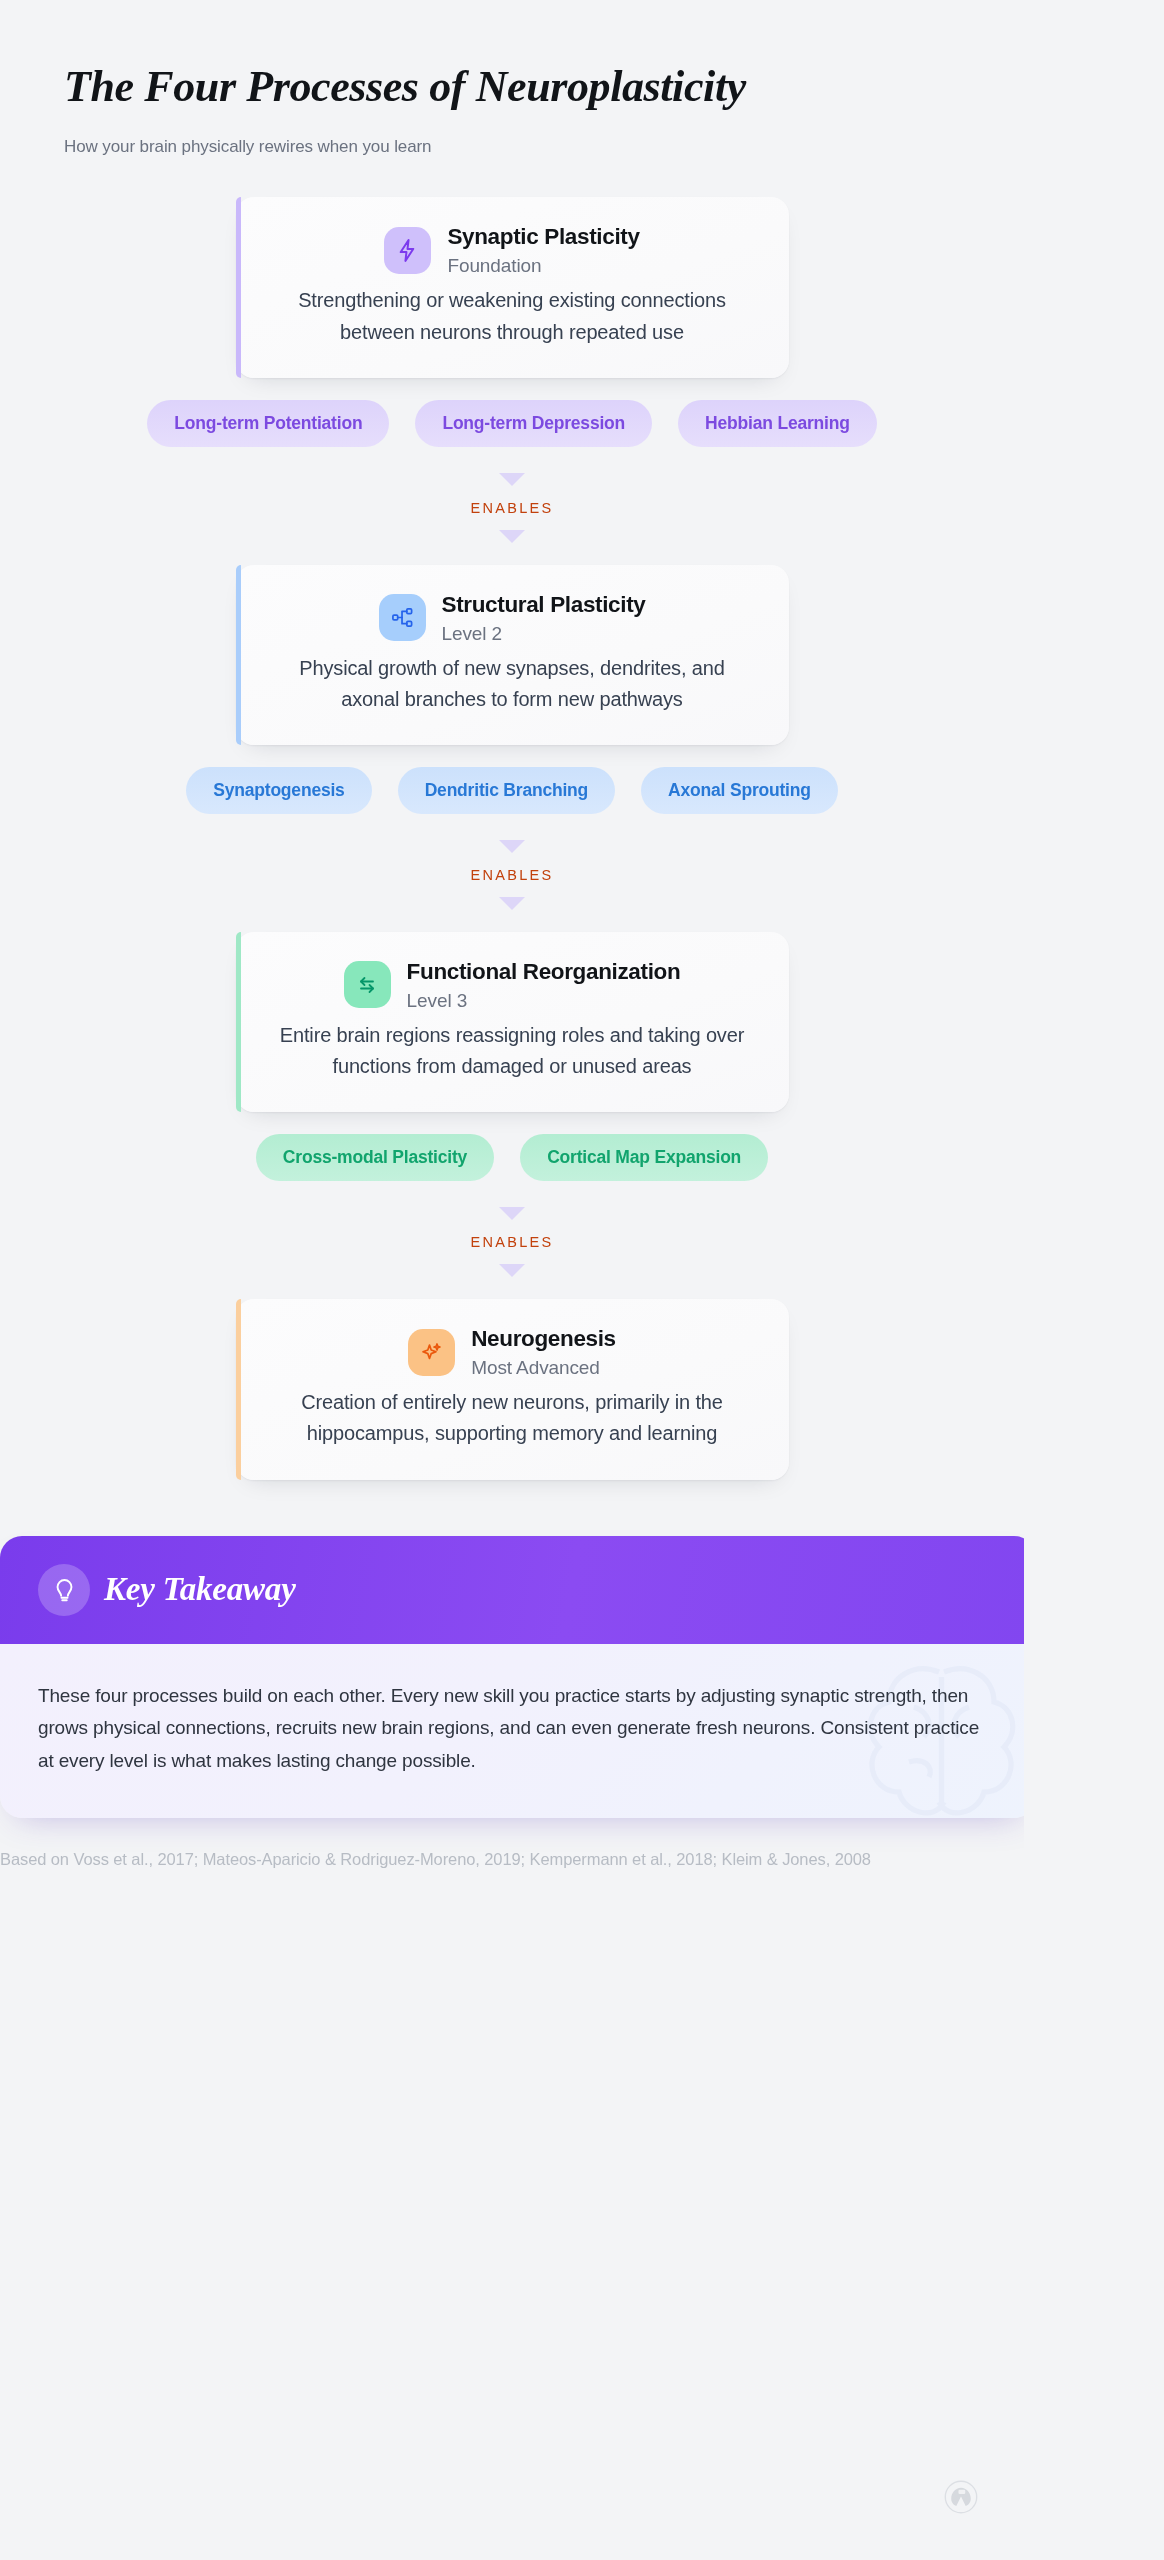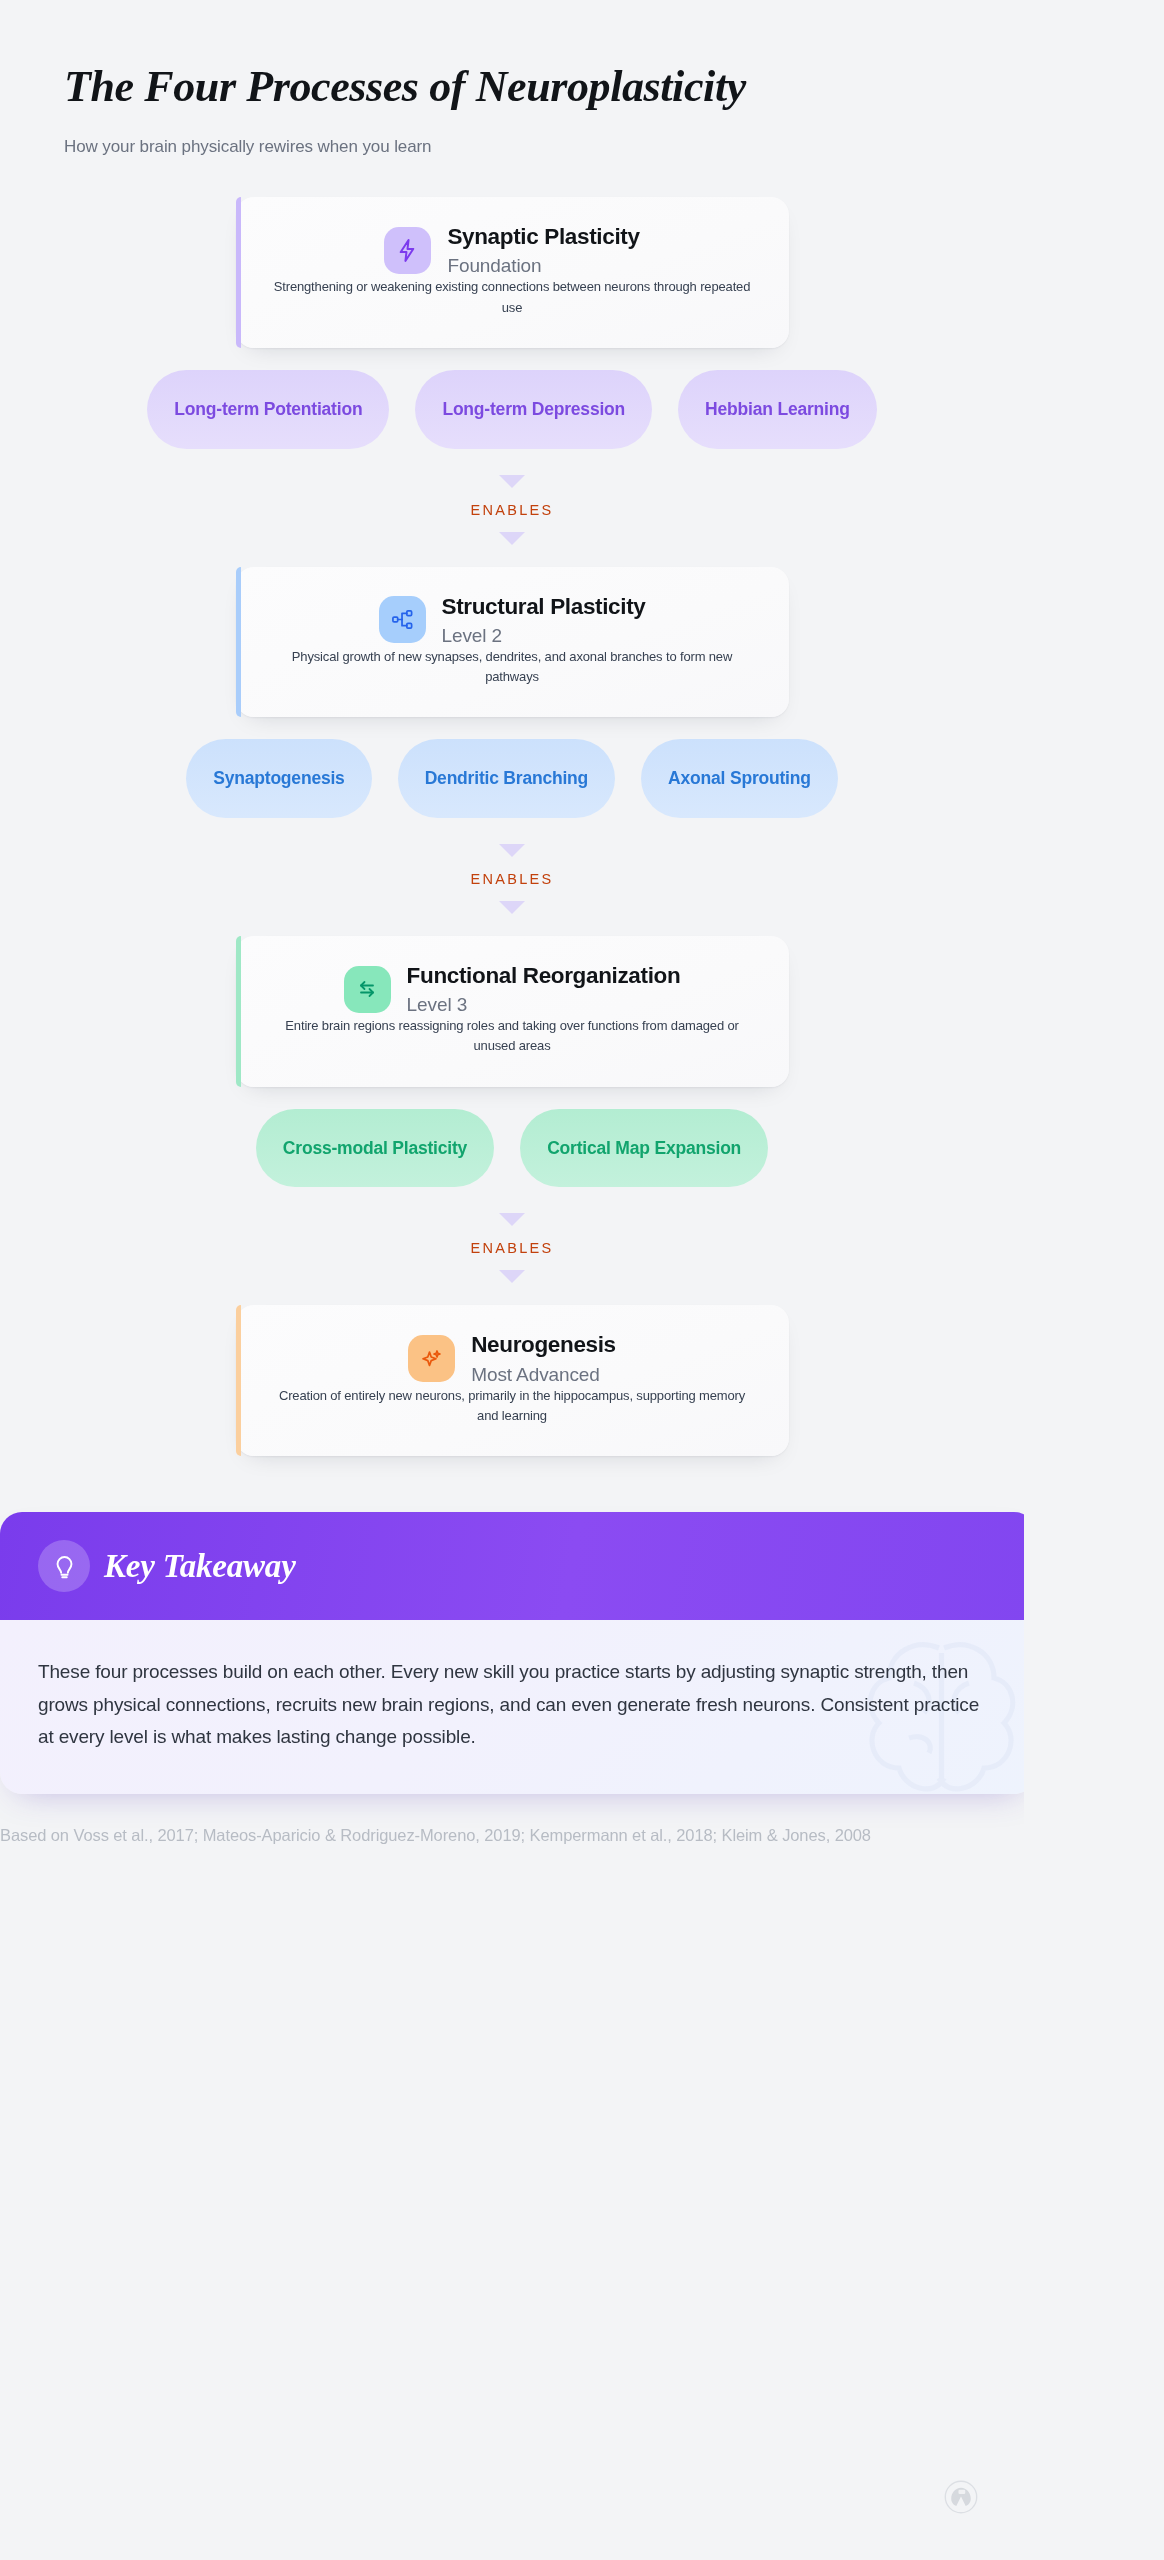--- a/index.html
+++ b/index.html
@@ -101,40 +101,40 @@
   }
 
   .card-level {
     margin-top: 4px;
     font-size: 19px;
     color: #6b7280;
     letter-spacing: -0.1px;
   }
 
   .card-desc {
-    margin-top: 0;
-    font-size: 13px;
+    margin-top: 8px;
+    font-size: 20px;
     line-height: 1.56;
     color: #374151;
     text-align: center;
     letter-spacing: -0.15px;
   }
 
   
   .pills {
     margin-top: 22px;
     display: flex;
     flex-wrap: wrap;
     justify-content: center;
     gap: 26px;
     width: 820px;
   }
 
   .pill {
-    padding: 28px 27px;
+    padding: 12px 27px;
     border-radius: 999px;
     font-size: 17.5px;
     font-weight: 700;
     letter-spacing: -0.2px;
     white-space: nowrap;
     line-height: 1.3;
   }
   .pill.p-purple { background: linear-gradient(180deg,#ddd3fb 0%,#e6defc 100%); color: #7c4ae0; }
   .pill.p-blue   { background: linear-gradient(180deg,#cce1fc 0%,#d8e8fd 100%); color: #2878d6; }
   .pill.p-green  { background: linear-gradient(180deg,#b3edd2 0%,#c3f1dc 100%); color: #11a46d; }

